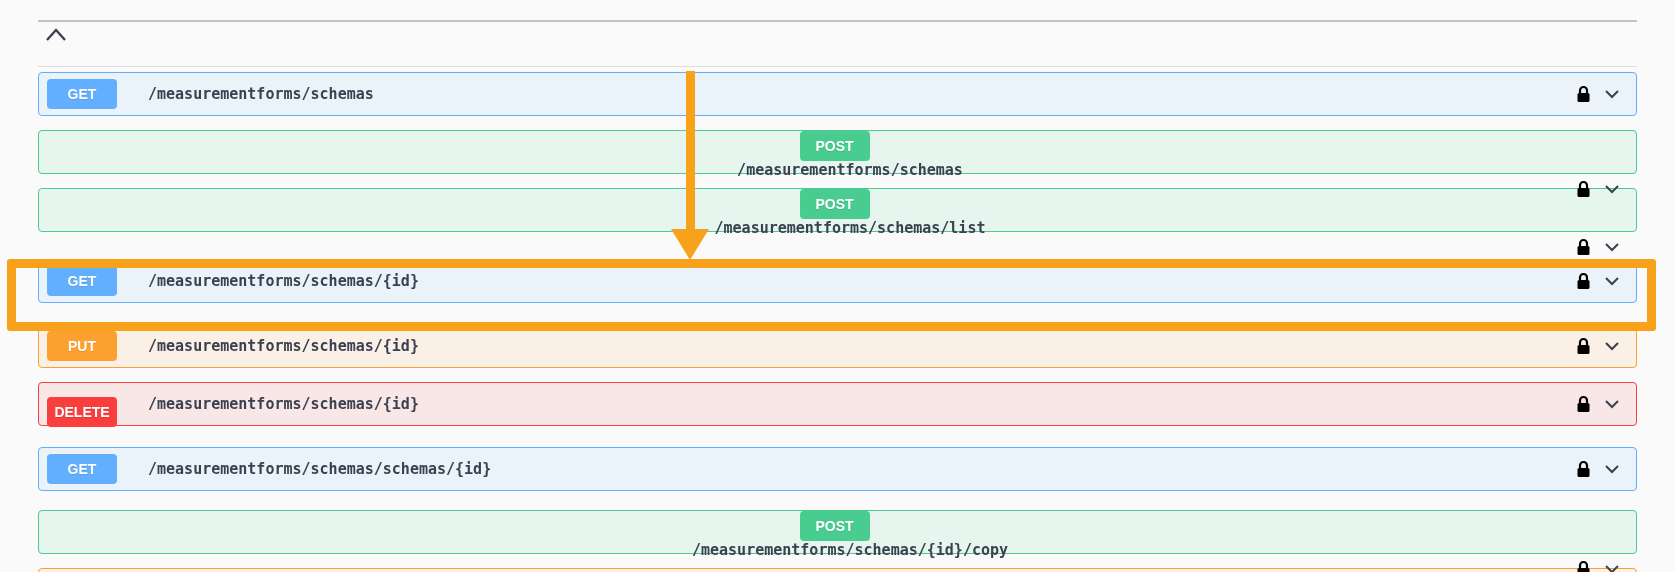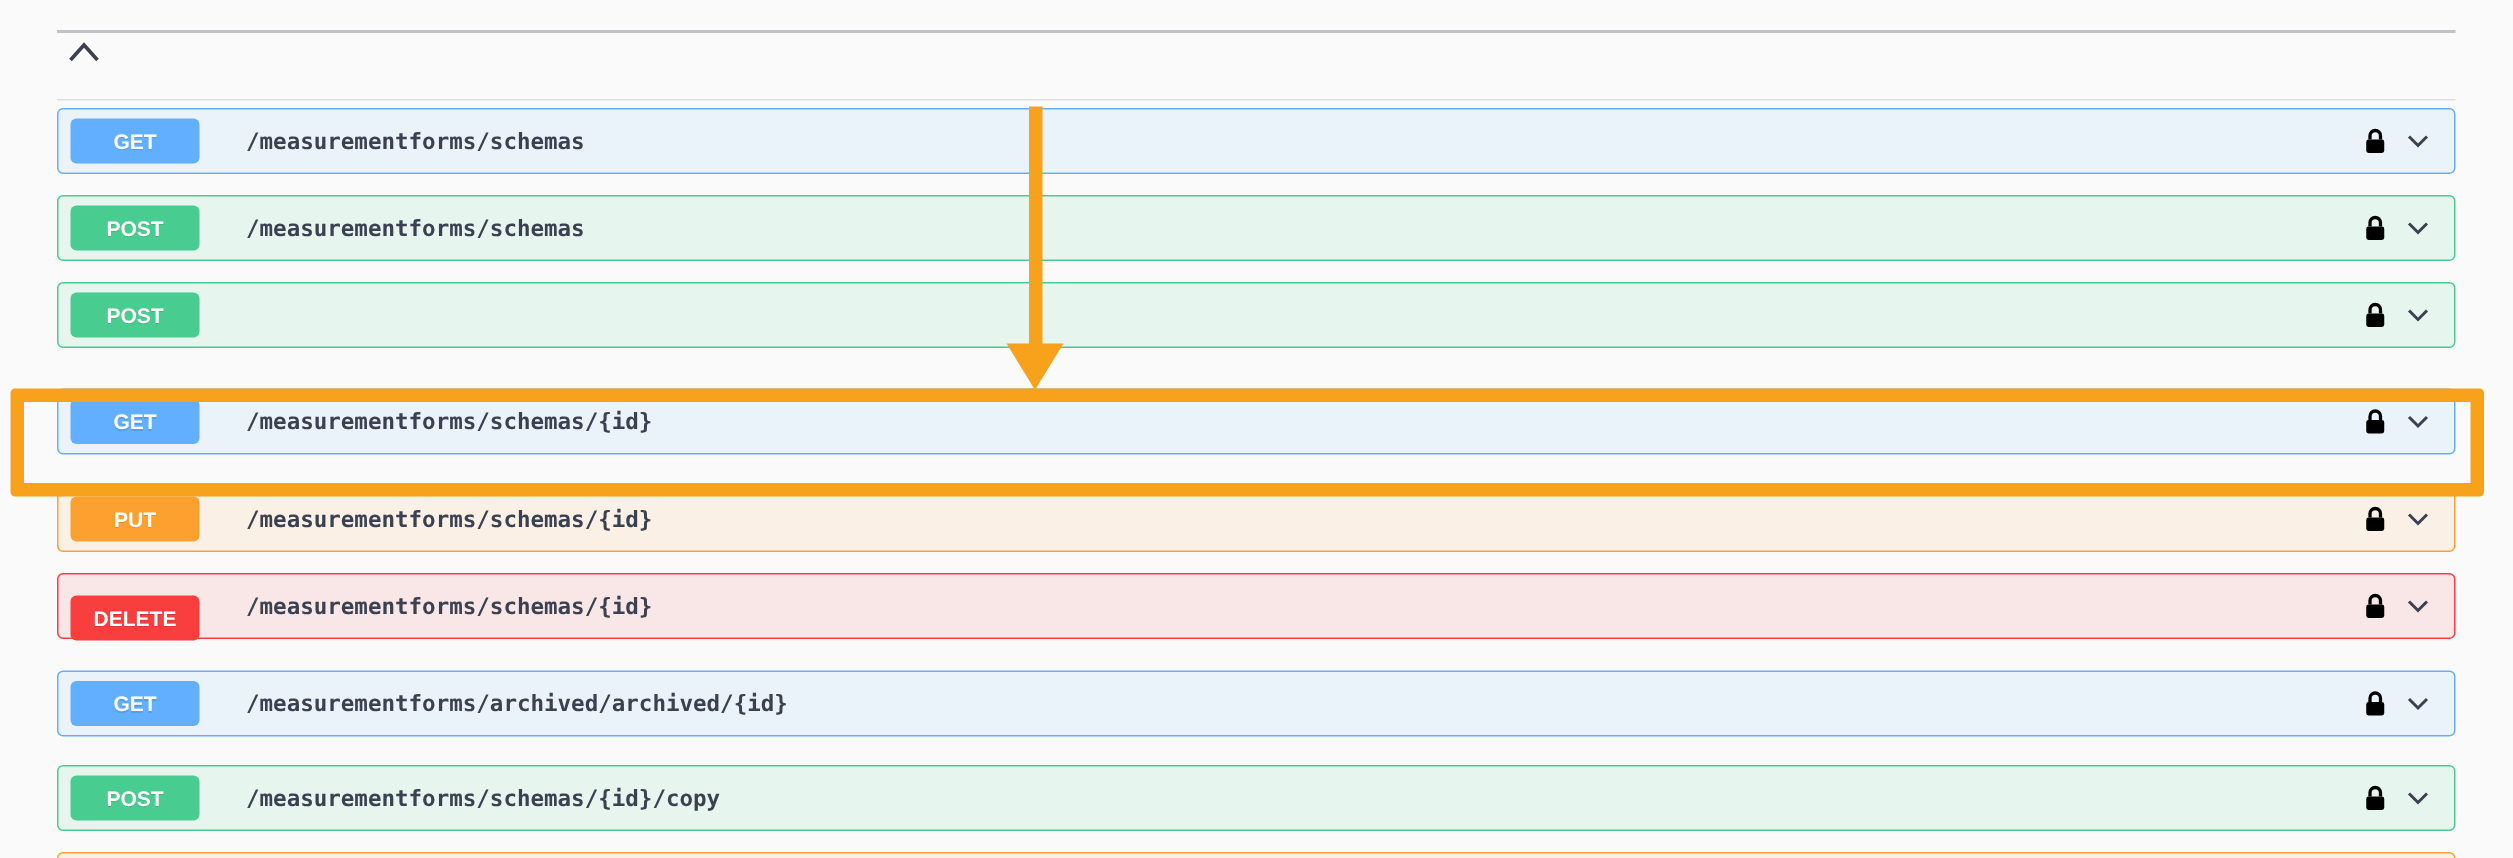--- a/index.html
+++ b/index.html
@@ -42,26 +42,26 @@
     display:flex; align-items:center;
     padding:0 14px 0 8px; margin-bottom:14px;
     cursor:pointer;
   }
   
   .opblock:nth-child(4) { margin-top:27px; margin-bottom:21px; }
   .opblock:nth-child(7) { margin-top:21px; }
   .opblock:nth-child(8) { margin-top:19px; }
 
   .opblock[data-method="GET"]    { border-color:var(--c-get,#61affe);    background:rgba(97,175,254,.10); }
-  .opblock[data-method="POST"]   { border-color:var(--c-post,#49cc90);   background:rgba(73,204,144,.10); }
+  .opblock[data-method="POST"]   { border-color:var(--c-post,#49cc90);   background:rgba(73,204,144,.10);flex-direction:column; }
   .opblock[data-method="PUT"]    { border-color:var(--c-put,#fca130);    background:rgba(252,161,48,.10); }
   .opblock[data-method="DELETE"] { border-color:var(--c-delete,#f93e3e); background:rgba(249,62,62,.10); }
 
   .badge {
-    width:86px; height:30px; border-radius:4px;
+    width:70px; height:30px; border-radius:4px;
     display:flex; align-items:center; justify-content:center;
     color:#fff; font-weight:bold; font-size:14px;
     text-shadow:0 1px 0 rgba(0,0,0,.1);
     flex:none;
   }
   .opblock[data-method="GET"]    .badge { background:var(--c-get,#61affe); }
   .opblock[data-method="POST"]   .badge { background:var(--c-post,#49cc90); }
   .opblock[data-method="PUT"]    .badge { background:var(--c-put,#fca130); }
   .opblock[data-method="DELETE"] .badge { background:var(--c-delete,#f93e3e);margin-top:15px; }
 
@@ -146,20 +146,21 @@
             <rect x="1" y="8" width="12" height="9" rx="1.6" fill="#000"></rect>
           </svg>
         <svg width="20" height="20" viewBox="0 0 20 20">
             <polyline points="4,7 10,13 16,7" fill="none" stroke="#3b4151" stroke-width="2"></polyline>
           </svg>
       </span>
     </div>
 
     <div class="opblock" data-method="POST">
       <span class="badge">POST</span>
+      <span class="path">/measurementforms/schemas/list</span>
       <span class="row-icons">
         <svg width="15" height="18" viewBox="0 0 14 18">
             <path d="M3.5 8V5.5a3.5 3.5 0 0 1 7 0V8" fill="none" stroke="#000" stroke-width="2.2"></path>
             <rect x="1" y="8" width="12" height="9" rx="1.6" fill="#000"></rect>
           </svg>
         <svg width="20" height="20" viewBox="0 0 20 20">
             <polyline points="4,7 10,13 16,7" fill="none" stroke="#3b4151" stroke-width="2"></polyline>
           </svg>
       </span>
     </div>
@@ -201,21 +202,21 @@
             <rect x="1" y="8" width="12" height="9" rx="1.6" fill="#000"></rect>
           </svg>
         <svg width="20" height="20" viewBox="0 0 20 20">
             <polyline points="4,7 10,13 16,7" fill="none" stroke="#3b4151" stroke-width="2"></polyline>
           </svg>
       </span>
     </div>
 
     <div class="opblock" data-method="GET">
       <span class="badge">GET</span>
-      <span class="path">/measurementforms/archived/archived/{id}</span>
+      <span class="path">/measurementforms/schemas/schemas/{id}</span>
       <span class="row-icons">
         <svg width="15" height="18" viewBox="0 0 14 18">
             <path d="M3.5 8V5.5a3.5 3.5 0 0 1 7 0V8" fill="none" stroke="#000" stroke-width="2.2"></path>
             <rect x="1" y="8" width="12" height="9" rx="1.6" fill="#000"></rect>
           </svg>
         <svg width="20" height="20" viewBox="0 0 20 20">
             <polyline points="4,7 10,13 16,7" fill="none" stroke="#3b4151" stroke-width="2"></polyline>
           </svg>
       </span>
     </div>

